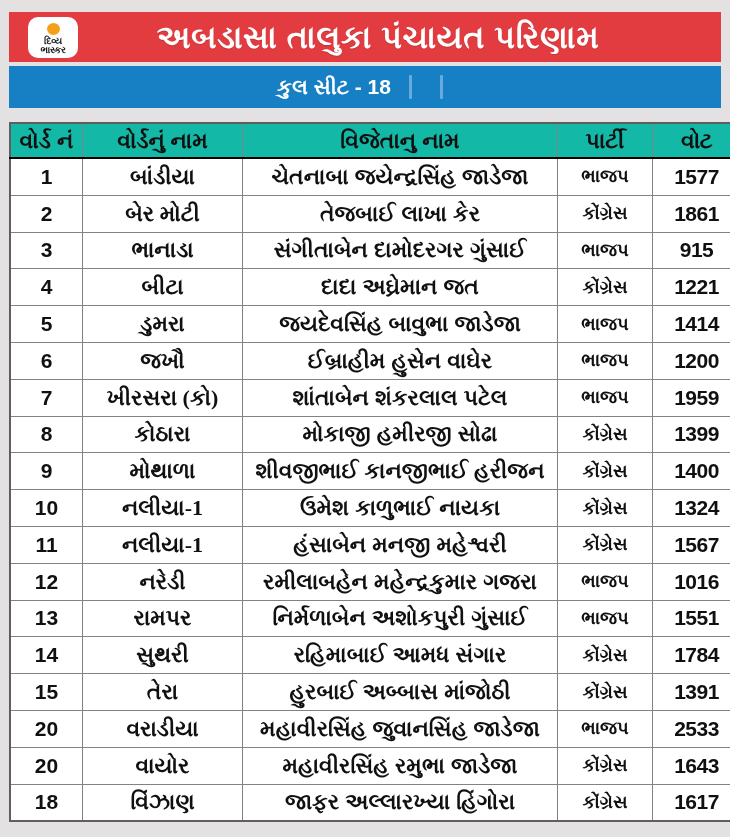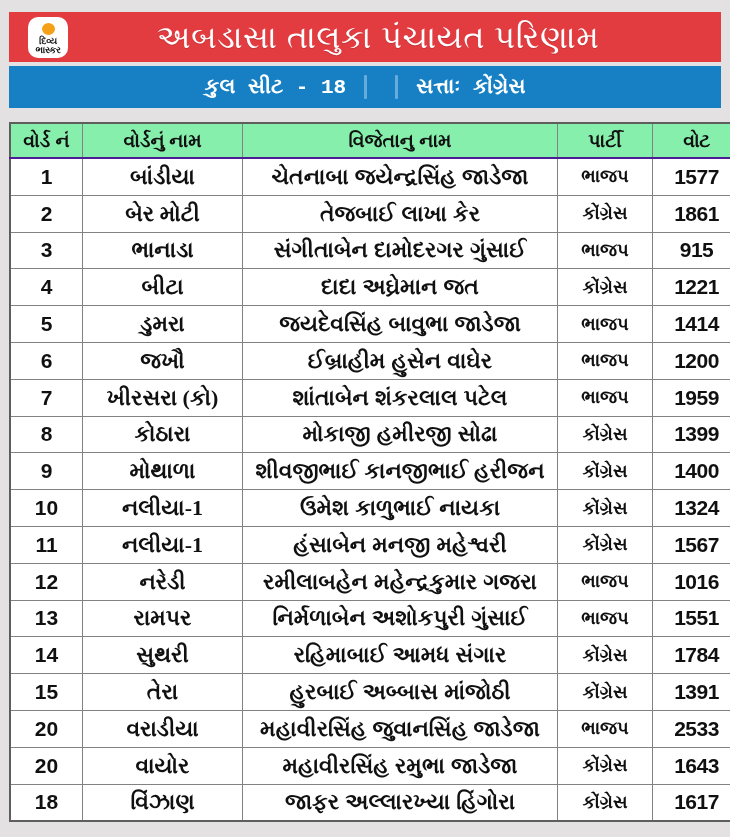--- a/index.html
+++ b/index.html
@@ -13,57 +13,57 @@
   }
   .canvas{position:absolute;left:9px;top:12px;width:712px;}
 
   
   .red-bar{
     height:50px;background:#e23b40;
     display:flex;align-items:center;position:relative;
   }
   .logo{
     position:absolute;left:19px;top:5px;
-    width:40px;height:41px;background:#ffffff;border-radius:10px;
+    width:50px;height:41px;background:#ffffff;border-radius:10px;
     display:flex;flex-direction:column;align-items:center;justify-content:center;
     padding-top:2px;box-sizing:border-box;
   }
   .logo-dot{width:13px;height:12px;border-radius:50%;background:#f5a019;margin-bottom:1px;}
   .logo-line{font-size:9.5px;font-weight:bold;line-height:9.5px;color:#191919;letter-spacing:-0.3px;}
   .red-title{
     flex:1;text-align:center;padding-left:26px;
-    color:#ffffff;font-weight:normal;font-size:32px;letter-spacing:0.5px;
+    color:#ffffff;font-weight:bold;font-size:32px;letter-spacing:0.5px;
     text-shadow:0 1px 0 rgba(0,0,0,0.15);
     white-space:nowrap;
   }
 
   
   .blue-bar{
     margin-top:4px;height:42px;background:#1780c4;
     display:flex;align-items:center;justify-content:center;
     color:#ffffff;font-weight:bold;font-size:21px;white-space:nowrap;
   }
-  .seg{padding:0 4px;font-family:Liberation Mono, monospace;}
+  .seg{padding:0 4px;}
   .seg-sep{width:3px;height:24px;background:#66abdc;margin:0 14px;border-radius:1px;}
 
   
   table.results{
     margin-top:14px;border-collapse:collapse;table-layout:fixed;
     width:705px;background:#ffffff;
     border:2px solid #5e5e5e;
   }
   table.results th,table.results td{
     border:1.5px solid #828282;
     text-align:center;vertical-align:middle;
     padding:0 2px;overflow:hidden;white-space:nowrap;
   }
   table.results th{
-    background:#86efac;height:33px;
-    font-size:19px;font-weight:bold;color:#101010;
-    border-bottom:2px solid #4c1d95;
+    background:#14b8a6;height:33px;
+    font-size:22px;font-weight:bold;color:#101010;
+    border-bottom:2px solid #000000;
   }
   table.results td{height:35.8px;font-weight:bold;color:#101010;}
   .c0{width:67px;font-size:21px;}
   .c1{width:155px;font-size:22px;font-family:Liberation Serif, serif;}
   .c2{width:310px;font-size:22px;margin-top:8px;}
   .c3{width:90px;font-size:18px;}
   .c4{width:83px;font-size:21px;letter-spacing:-0.5px;}
 </style>
 </head>
 <body>
@@ -76,21 +76,20 @@
       <div class="logo-line">દિવ્ય</div>
       <div class="logo-line">ભાસ્કર</div>
     </div>
     <div class="red-title">અબડાસા તાલુકા પંચાયત પરિણામ</div>
   </div>
 
   <div class="blue-bar">
     <span class="seg">કુલ સીટ - 18</span>
     <span class="seg-sep"></span>
     <span class="seg-sep"></span>
-    <span class="seg">સત્તાઃ કોંગ્રેસ</span>
   </div>
 
   <table class="results">
     <thead>
       <tr>
         <th class="c0">વોર્ડ નં</th>
         <th class="c1">વોર્ડનું નામ</th>
         <th class="c2">વિજેતાનુ નામ</th>
         <th class="c3">પાર્ટી</th>
         <th class="c4">વોટ</th>

